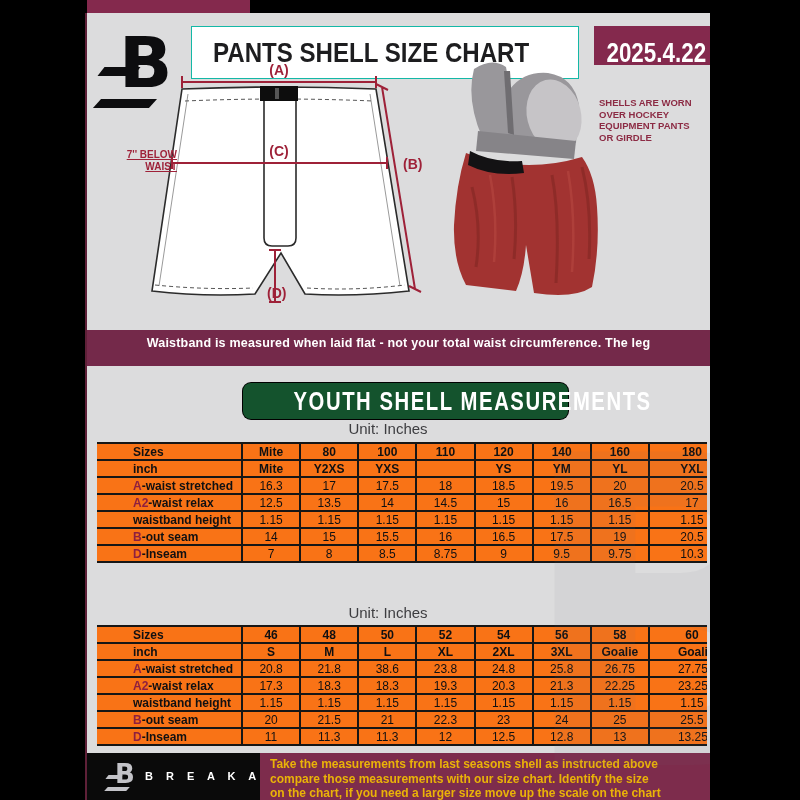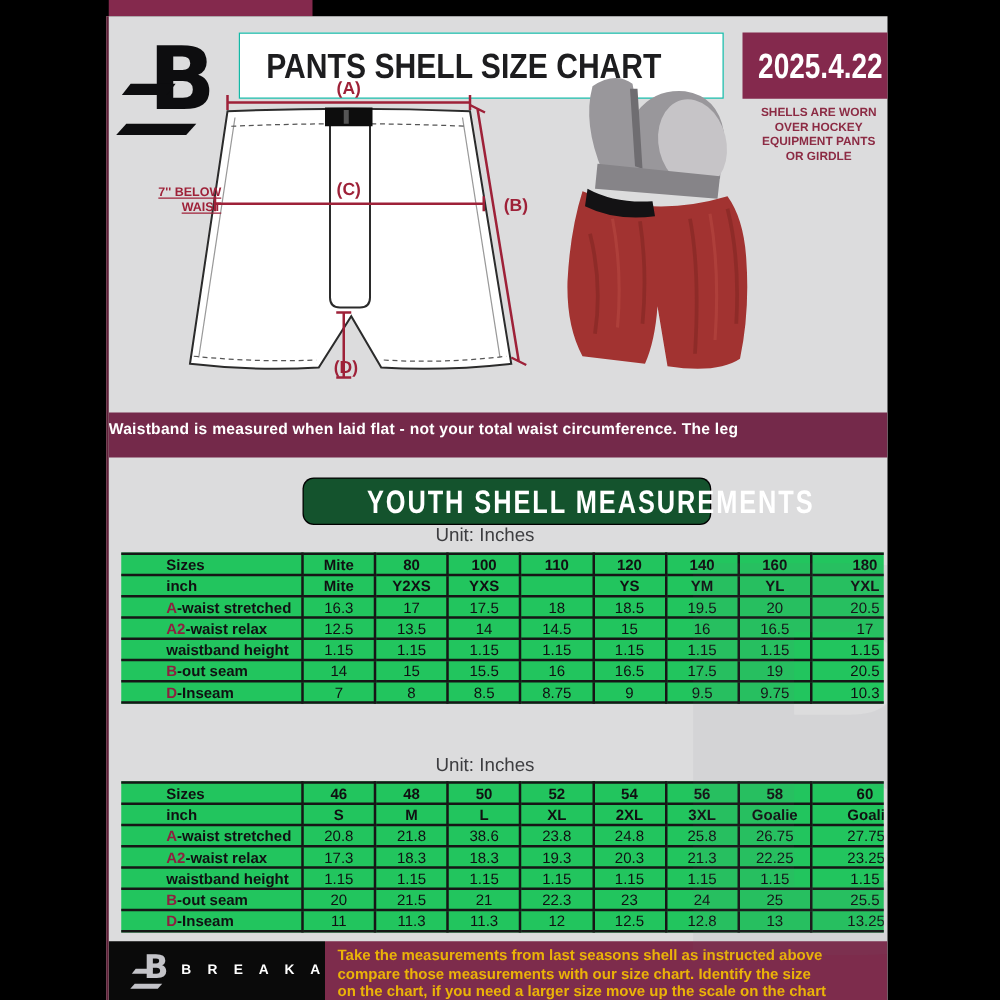--- a/index.html
+++ b/index.html
@@ -13,42 +13,42 @@
         border-left:2px solid #5f2038;box-sizing:border-box;overflow:hidden;}
   .page > *{position:absolute;}
   
   .logo{left:12px;top:10px;width:76px;height:92px;}
   .logo .bglyph{position:absolute;left:20px;top:-6px;font:bold 70px/92px "DejaVu Sans",sans-serif;color:#0d0d0f;}
   .logo .bar1{position:absolute;left:2px;top:44px;width:36px;height:9px;background:#0d0d0f;transform:skewX(-38deg);}
   .logo .bar2{position:absolute;left:-2px;top:76px;width:56px;height:9px;background:#0d0d0f;transform:skewX(-42deg);}
   .title-box{left:104px;top:13px;width:388px;height:53px;background:#fff;border:1px solid #14b8a6;box-sizing:border-box;}
   .title-box .t{position:absolute;left:21px;top:0;white-space:nowrap;font:bold 28px/51px "Liberation Sans",sans-serif;
                 color:#1d1d1f;transform:scaleX(.86);transform-origin:left center;letter-spacing:0;}
-  .date-box{left:507px;top:13px;width:117px;height:53px;background:#84294d;text-align:center;}
+  .date-box{left:507px;top:13px;width:117px;height:39px;background:#84294d;text-align:center;}
   .date-box .t{display:inline-block;font:bold 28px/53px "Liberation Sans",sans-serif;color:#fff;transform:scaleX(.8);}
   
   .diagram{left:28px;top:47px;width:368px;height:280px;}
   .diagram svg{position:absolute;left:0;top:0;}
   .dim-label{position:absolute;width:60px;text-align:center;font:bold 14px/14px "Liberation Sans",sans-serif;color:#9e2138;}
   .waist-note{position:absolute;left:0;top:89px;width:62px;text-align:right;
               font:bold 10px/12px "Liberation Sans",sans-serif;color:#9e2138;text-decoration:underline;}
   
   .pants{left:365px;top:44px;width:148px;height:240px;}
-  .photo-caption{left:512px;top:72px;width:112px;font:bold 9.5px/11.5px "Liberation Sans",sans-serif;color:#8c2b44;text-align:center;}
-  
-  .notice{left:0;top:317px;width:623px;height:36px;background:#74294a;color:#fff;text-align:left;
+  .photo-caption{left:512px;top:84px;width:112px;font:bold 9.5px/11.5px "Liberation Sans",sans-serif;color:#8c2b44;}
+  
+  .notice{left:0;top:317px;width:623px;height:36px;background:#74294a;color:#fff;text-align:center;
           font:bold 12.5px/16.5px "Liberation Sans",sans-serif;padding-top:5px;box-sizing:border-box;letter-spacing:.2px;}
   
   .section-banner{width:325px;height:36px;left:156px;background:#14532d;border-radius:8px;text-align:center;
                   box-shadow:0 0 0 1px #000;}
   .section-banner .t{display:inline-block;font:bold 26px/36px "Liberation Sans",sans-serif;color:#fff;
                      letter-spacing:2px;transform:scaleX(.78);white-space:nowrap;}
   .unit{width:602px;text-align:center;font:15px/17px "Liberation Sans",sans-serif;color:#3d3d40;}
   
-  table.mtable{left:10px;width:610px;border-collapse:collapse;table-layout:fixed;background:#22c55e;
+  table.mtable{left:10px;width:610px;border-collapse:collapse;table-layout:fixed;background:#f97316;
                font-family:"Liberation Sans",sans-serif;}
   table.mtable col.c0{width:145px;}
   table.mtable td{border:2px solid #161616;border-left-width:2px;height:15px;padding:0 1px;
                   font-size:12px;color:#101012;text-align:center;overflow:hidden;white-space:nowrap;}
   table.mtable td:first-child{border-left:none;}
   table.mtable td:last-child{border-right:none;padding-left:28px;}
   table.mtable td.lbl{text-align:left;padding-left:36px;}
   table.mtable .b{font-weight:bold;}
   table.mtable .accent{color:#8e2040;font-weight:bold;}
   

